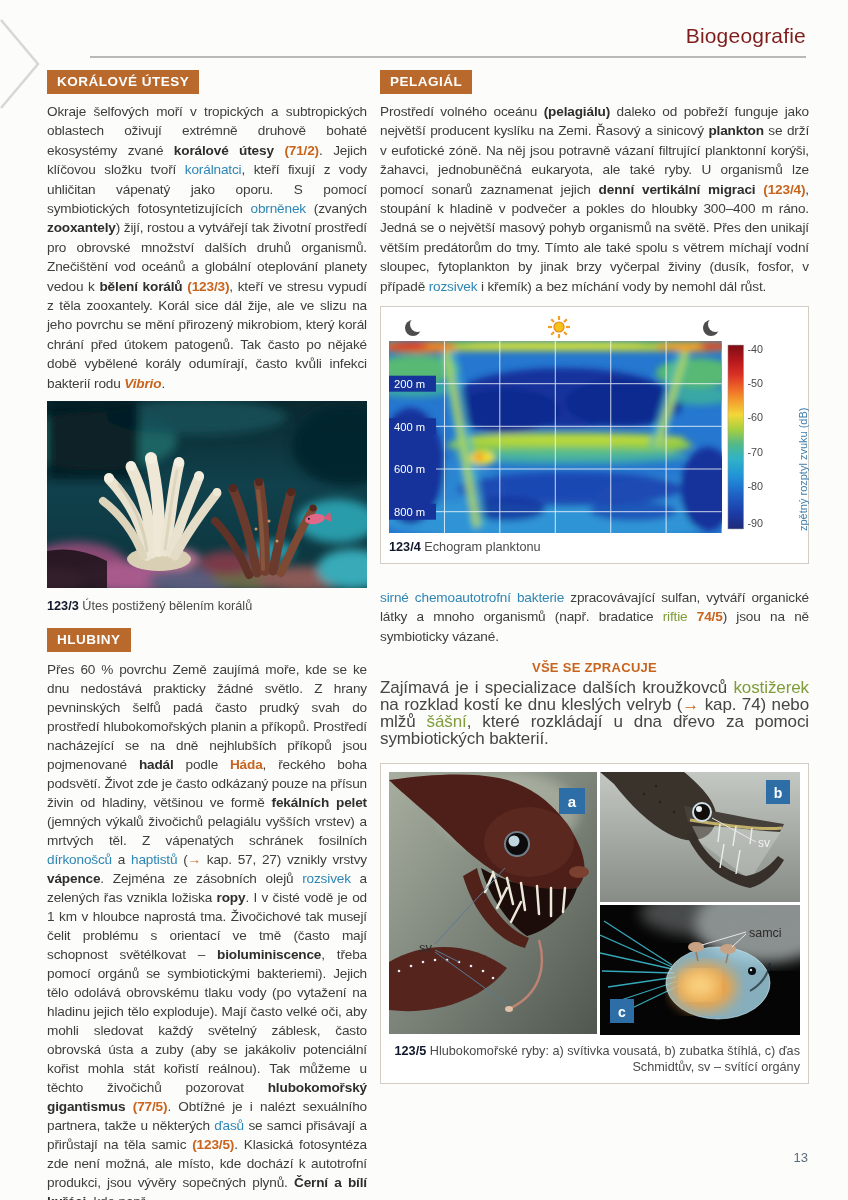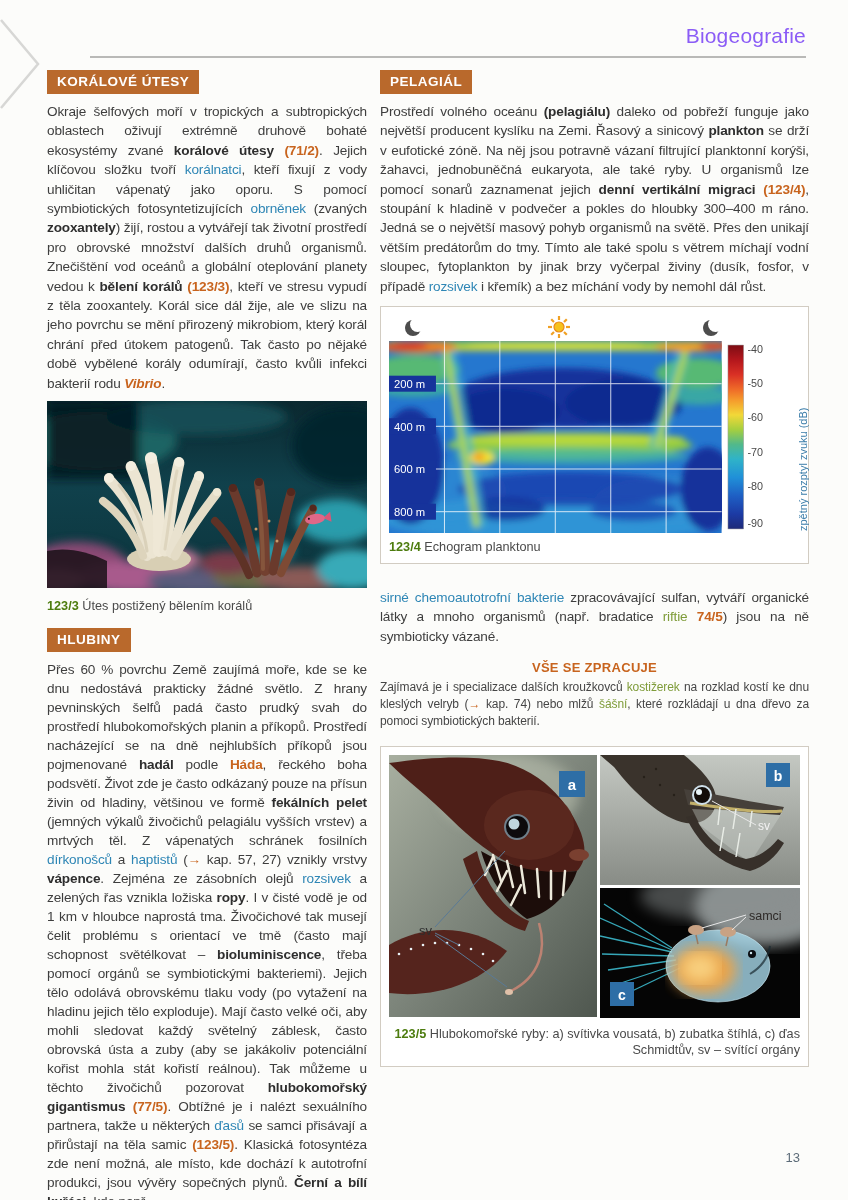--- a/index.html
+++ b/index.html
@@ -1,61 +1,61 @@
 <!DOCTYPE html>
 <html lang="cs"><head>
 <meta charset="utf-8">
 <style>
   html,body{margin:0;padding:0;background:#e8e8e8;}
   .page{position:relative;width:848px;height:1200px;margin:0 auto;background:#fcfcfa;
         font-family:"Liberation Sans",sans-serif;overflow:hidden;}
   
-  .hdr-title{position:absolute;top:24px;right:42px;font-size:21px;color:#8b5cf6;
+  .hdr-title{position:absolute;top:24px;right:42px;font-size:21px;color:#7f1d1d;
              letter-spacing:.2px;}
   .hdr-rule{position:absolute;top:56px;left:90px;right:42px;height:2px;background:#b9b9b7;}
   .edge-chevron{position:absolute;left:0;top:6px;}
   
   .cols{position:absolute;top:70px;left:47px;right:39px;display:flex;gap:13px;}
   .col-l{width:320px;flex:none;}
   .col-r{flex:1;min-width:0;}
   .badge{display:inline-block;background:#b9692c;color:#fff;font-weight:bold;
          font-size:13.5px;padding:4px 10px 5px;letter-spacing:.5px;}
   .para{font-size:13.6px;line-height:19.4px;color:#3e3e3e;text-align:justify;
         letter-spacing:-0.15px;}
-  .para-sm{font-size:12px;line-height:17px;color:#464646;text-align:justify;
+  .para-sm{font-size:17px;line-height:17px;color:#464646;text-align:justify;
         letter-spacing:-0.1px;}
   .p-top{margin:8px 0 8px;}
   .p-hlubiny{margin-top:8px;line-height:19px;}
   .sec-gap{margin-top:14px;}
   .rich .b{font-weight:bold;color:#2e2e2e;}
   .rich .blue{font-weight:normal;color:#2e86b5;}
   .rich .or{font-weight:bold;color:#c8641e;}
   .rich .grn{font-weight:normal;color:#7f9c3a;}
-  .rich .mar{font-weight:bold;color:#4d7c0f;}
+  .rich .mar{font-weight:bold;color:#0f172a;}
   .rich .vib{font-weight:bold;font-style:italic;color:#c8641e;}
   .rich .arrow{font-weight:bold;color:#c8641e;}
   .caption{font-size:12.7px;line-height:16px;color:#4a4a4a;margin-top:6px;}
   
   .figbox{border:1px solid #d2ccc2;background:#fff;padding:8px;margin-top:10px;}
   .coral-fig{margin-top:8px;}
   .icon-row{position:relative;height:26px;width:340px;}
   .icon-row .sun{position:absolute;left:158px;top:0;}
   .icon-row .moon1{position:absolute;left:14px;top:2px;}
   .icon-row .moon2{position:absolute;left:312px;top:2px;}
   .echo-row{display:flex;align-items:stretch;gap:4px;}
   .rotlbl{position:relative;width:18px;height:192px;}
   .rotlbl span{position:absolute;left:15px;top:190px;transform:rotate(-90deg);
                transform-origin:left top;white-space:nowrap;font-size:11px;color:#3a7ca8;}
   .fish-photos{display:flex;gap:3px;}
   .fish-right{display:flex;flex-direction:column;gap:3px;}
   .cap-fig5{margin-top:8px;text-align:right;}
   .zpracuje-h{font-size:13px;font-weight:bold;color:#c8641e;letter-spacing:.3px;
               margin:14px 0 4px;text-align:center;}
   .p-sirne{margin-top:24px;}
-  .pagenum{position:absolute;right:48px;top:1150px;font-size:13px;color:#5c6b78;}
+  .pagenum{position:absolute;right:40px;top:1150px;font-size:13px;color:#5c6b78;}
 </style>
 </head>
 <body>
 
 <div class="page">
 
   <svg class="edge-chevron" width="46" height="112" viewBox="0 0 46 112">
     <polyline points="1,14 38,58 1,102" fill="none" stroke="#d7d7d5" stroke-width="2.5"></polyline>
   </svg>
   <div class="hdr-title">Biogeografie</div>

